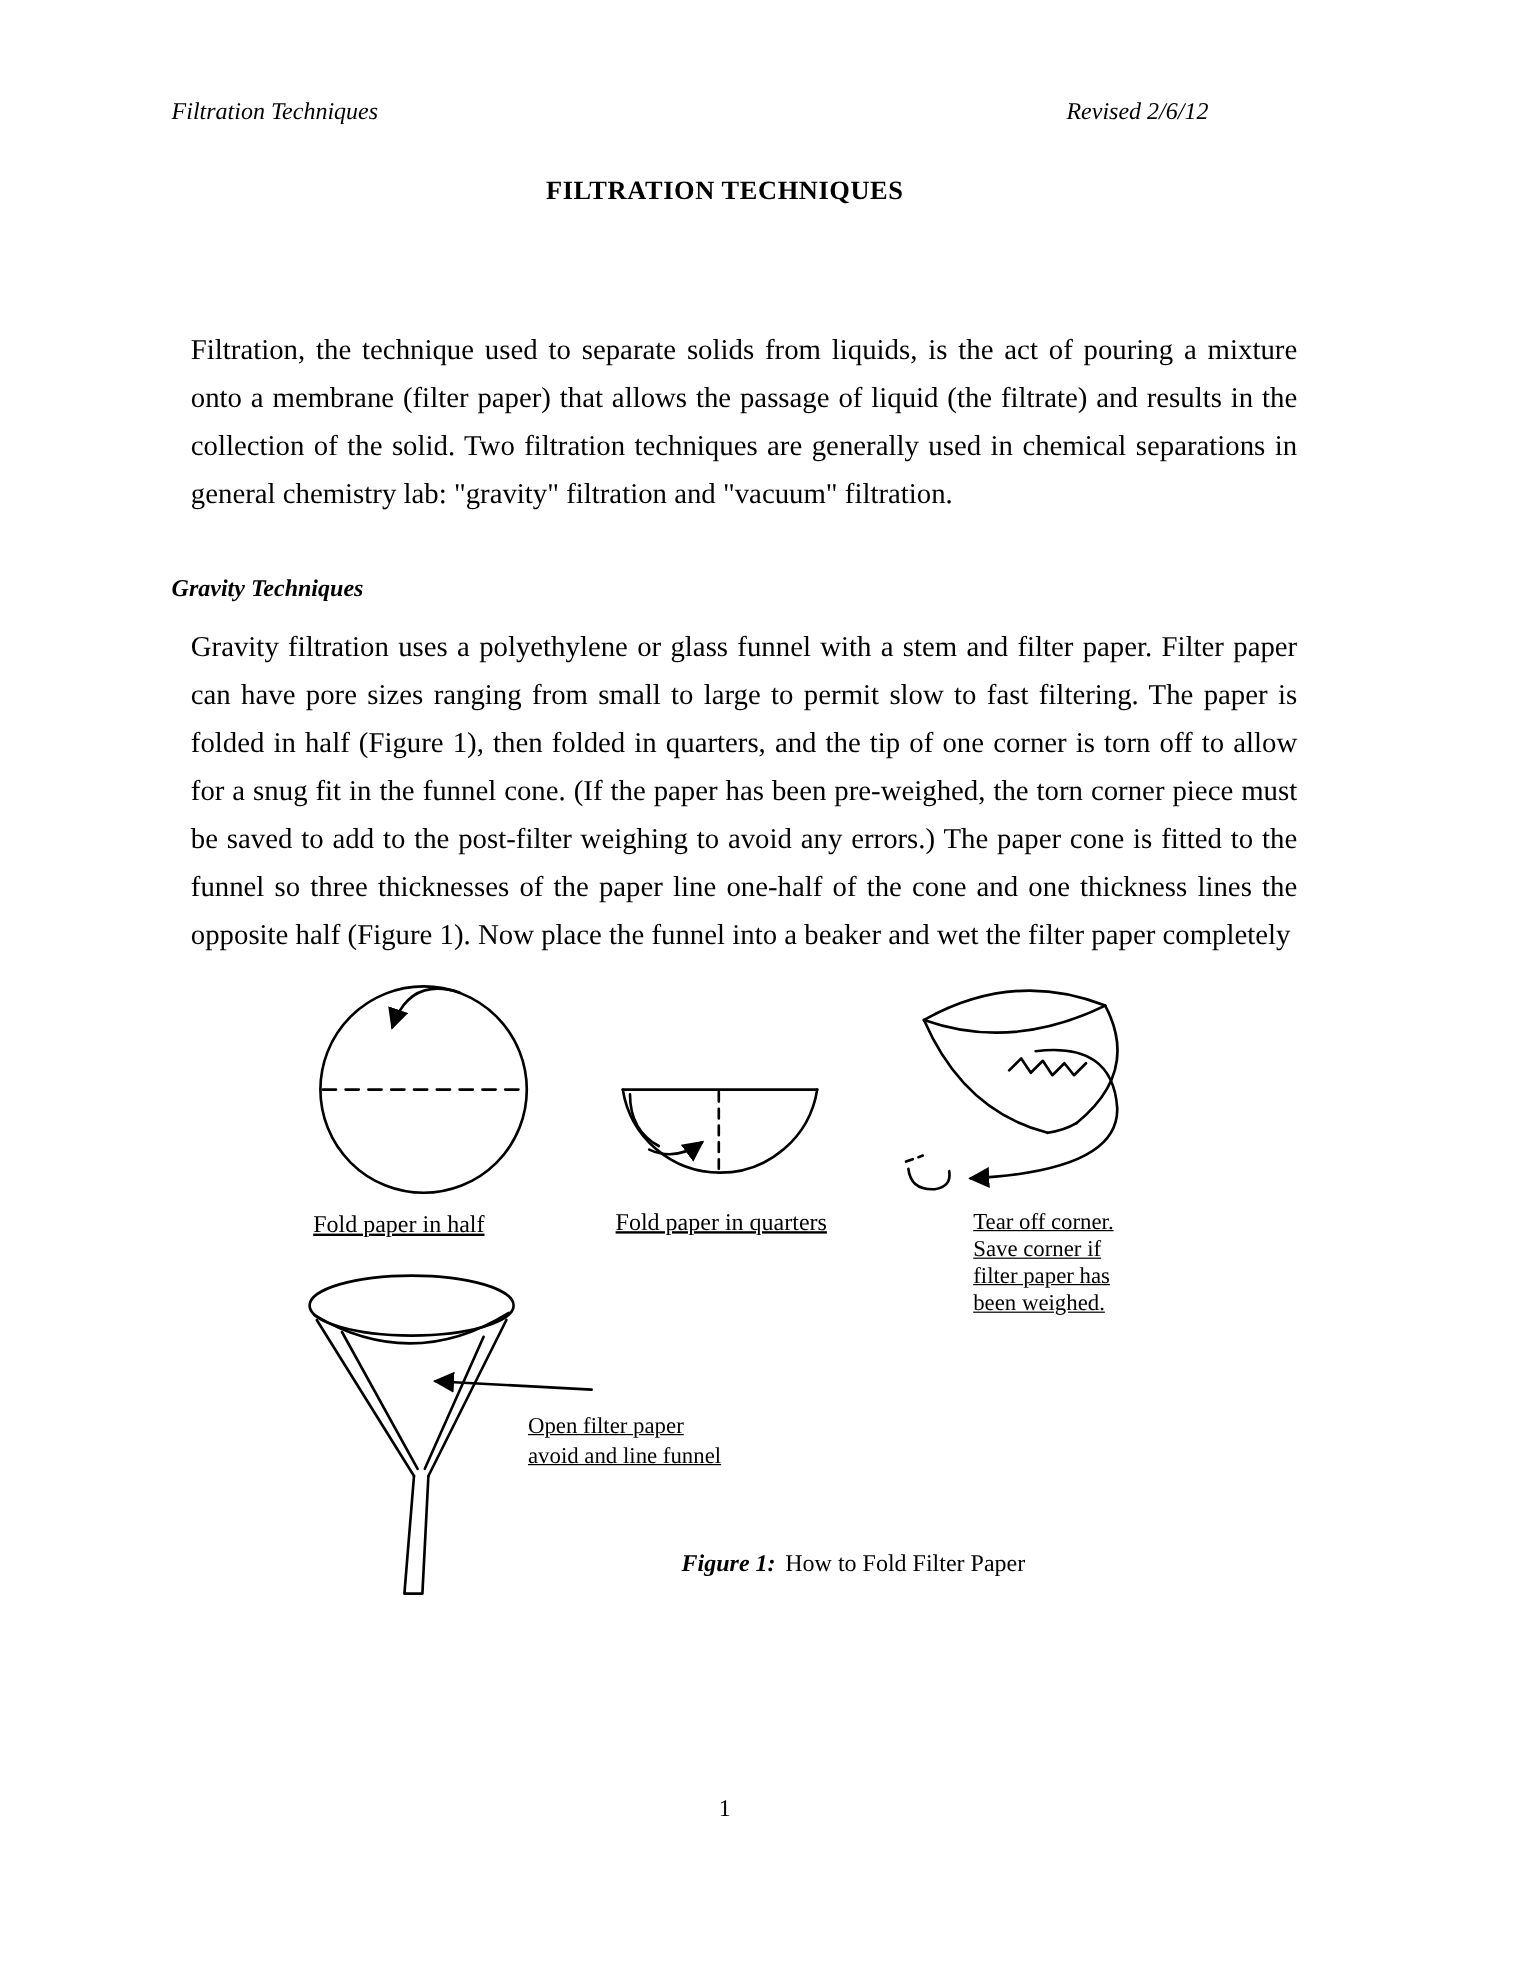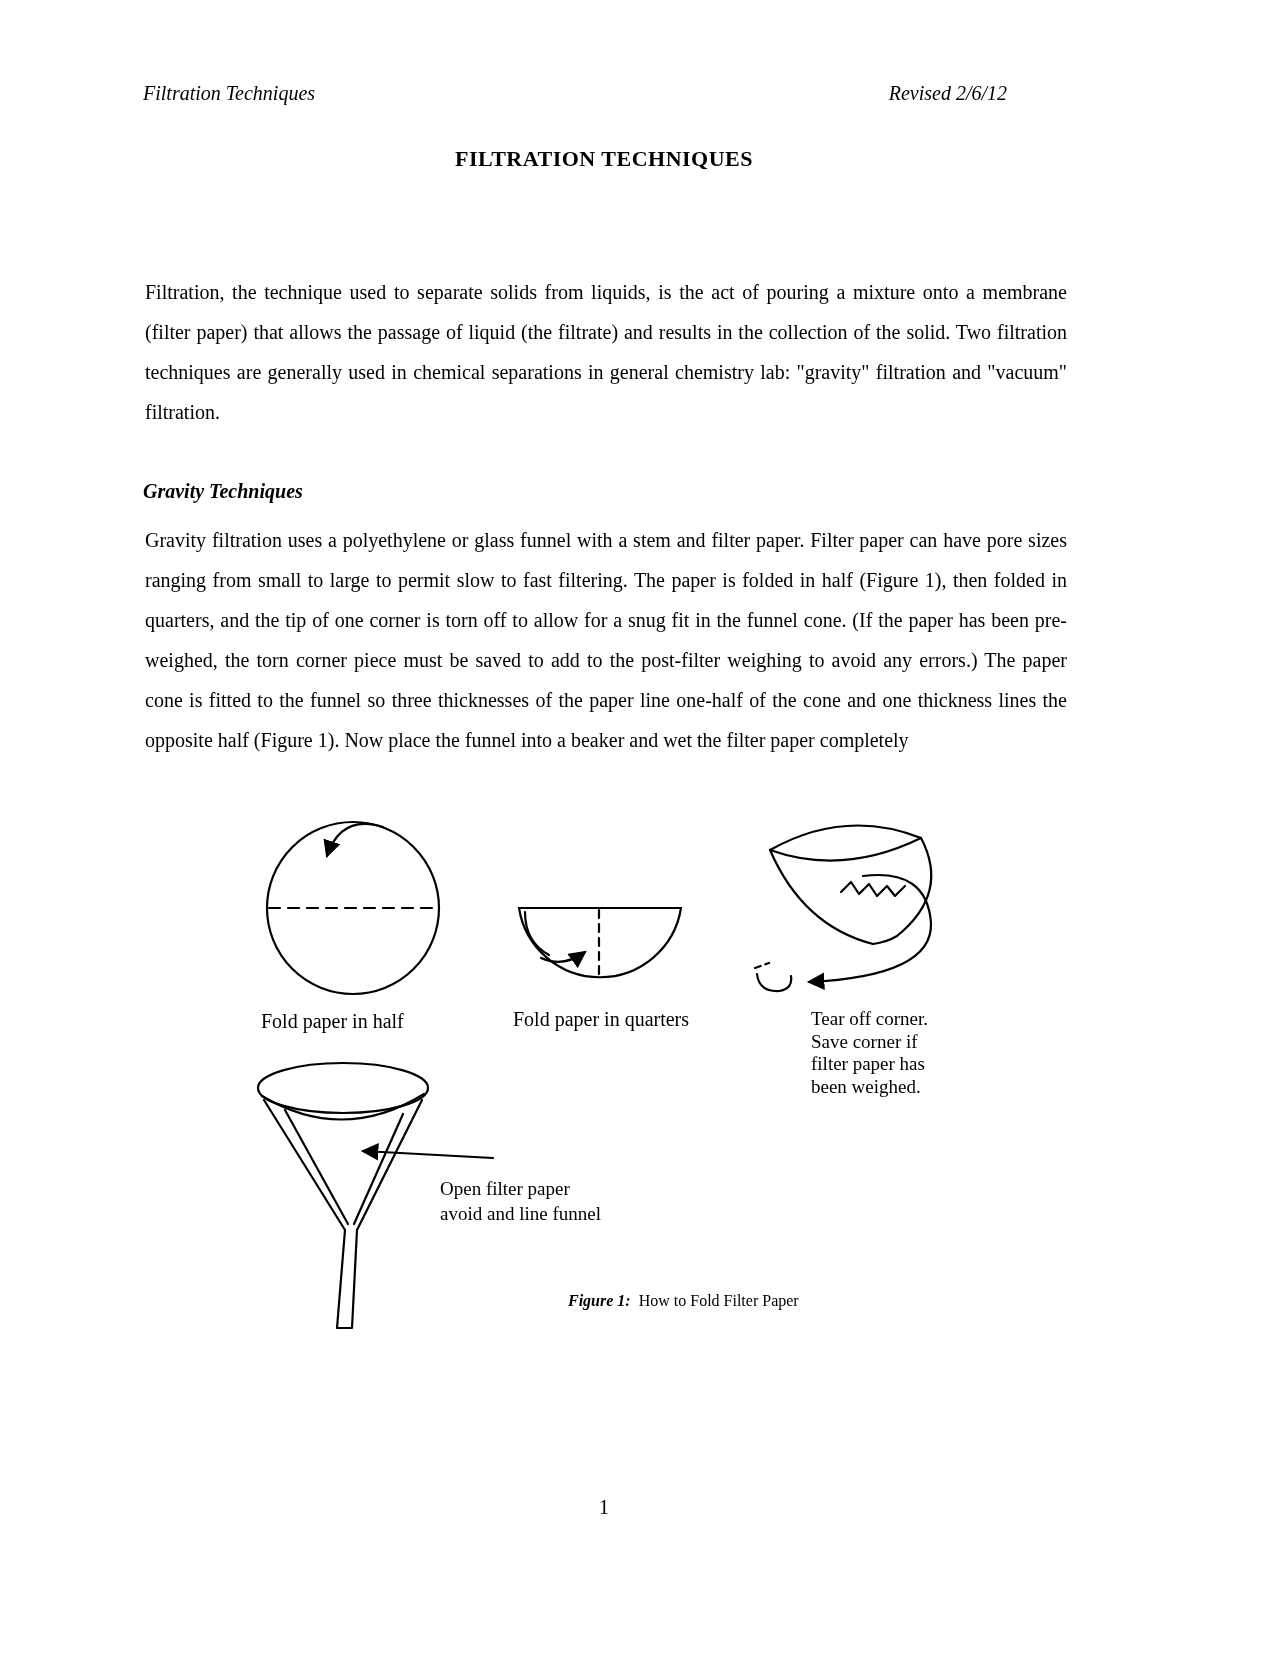--- a/index.html
+++ b/index.html
@@ -20,37 +20,37 @@
     font-style: italic; font-size: 20px;
   }
   .header .hdr-right { margin-right: 58px; }
 
   .doc-title {
     top: 146px; left: 0; width: 922px;
     text-align: center; font-weight: bold; font-size: 22px; letter-spacing: 0.5px;
   }
 
   .para {
-    left: 2px; width: 922px;
-    font-size: 20px; line-height: 40px; text-align: justify;
+    left: 16px; width: 922px;
+    font-size: 24px; line-height: 40px; text-align: justify;
   }
   .para-intro { top: 272px; }
   .section-heading { top: 480px; font-weight: bold; font-style: italic; font-size: 20px; }
   .para-gravity { top: 520px; }
   .para-continuation { top: 1344px; line-height: 45px; }
 
   .figure { top: 808px; left: 0; width: 922px; height: 545px; }
 
-  .cap { font-size: 20px; }
+  .cap { font-size: 20px; text-decoration: underline; }
   .cap-fold-half { left: 118px; top: 202px; }
   .cap-fold-quarters { left: 370px; top: 200px; }
   .cap-tear { left: 668px; top: 200px; font-size: 19px; line-height: 22.5px; }
   .funnel-label { left: 297px; top: 368px; font-size: 19px; line-height: 25px; }
 
-  .figure-caption { left: 425px; top: 484px; font-size: 16px; }
+  .figure-caption { left: 425px; top: 484px; font-size: 20px; }
   .figure-caption .fig-label { font-weight: bold; font-style: italic; }
   .figure-caption .fig-text { margin-left: 8px; }
 
   .page-number { top: 1496px; left: 0; width: 922px; text-align: center; font-size: 20px; }
 
   svg { overflow: visible; }
   svg .stroke {
     fill: none; stroke: #000; stroke-width: 2.2; stroke-linecap: round; stroke-linejoin: round;
   }
   svg .ahead { fill: #000; stroke: none; }

